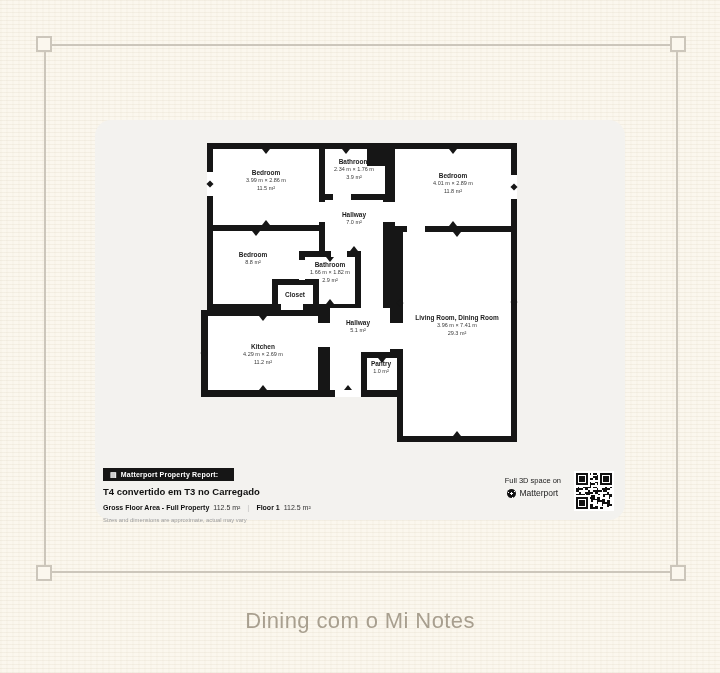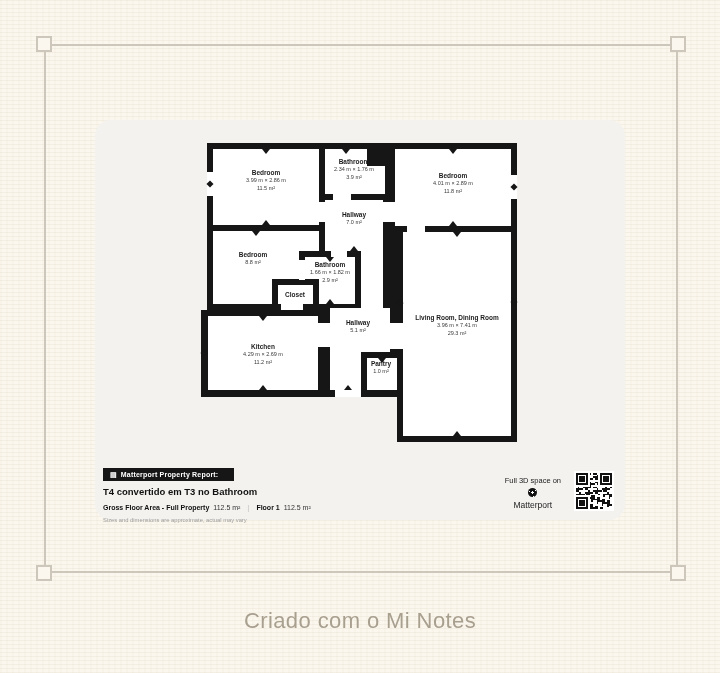--- a/index.html
+++ b/index.html
@@ -30,21 +30,21 @@
     padding:3px 16px 3px 7px;}
   .badge .ic{font-size:7px;line-height:1;}
   .rep-title{position:absolute;left:8px;top:366px;font-size:9.5px;font-weight:700;color:#111;}
   .rep-meta{position:absolute;left:8px;top:383px;font-size:7px;color:#333;}
   .rep-meta .b{font-weight:700;color:#111;}
   .rep-meta .v{margin-left:2px;}
   .rep-meta .sep{color:#c3c3c3;margin:0 5px;font-size:8px;}
   .rep-disc{position:absolute;left:8px;top:397px;font-size:5.8px;color:#9b9b9b;}
   .visit{position:absolute;right:64px;top:356px;text-align:center;font-size:7.5px;color:#222;}
   .brand-row{margin-top:3px;display:flex;align-items:center;justify-content:center;gap:3px;
-    font-size:8.5px;color:#1d1d1d;flex-direction:column;}
+    font-size:8.5px;color:#1d1d1d;}
   .mp-logo{width:9px;height:9px;border-radius:50%;
     background:
       radial-gradient(circle at 50% 50%, #fff 0 20%, rgba(0,0,0,0) 21%),
       conic-gradient(#111 0 13%, #fff 13% 16%, #111 16% 46%, #fff 46% 49%, #111 49% 79%, #fff 79% 82%, #111 82% 100%);}
   .qr{position:absolute;right:11px;top:351px;width:40px;height:40px;background:#fff;
     padding:2px;box-sizing:border-box;}
   
   .caption{position:absolute;left:0;right:0;top:608px;text-align:center;
     font-size:22px;line-height:26px;color:#a89f8f;letter-spacing:.4px;}
 </style>
@@ -177,21 +177,21 @@
     <div class="room-label" style="left:362px;top:206px">
       <div class="rn">Living Room, Dining Room</div>
       <div class="rd">3.96 m × 7.41 m</div>
       <div class="rd">29.3 m²</div>
     </div>
 
     <div class="badge">
       <span class="ic">▤</span>
       <span>Matterport Property Report:</span>
     </div>
-    <div class="rep-title">T4 convertido em T3 no Bathroom</div>
+    <div class="rep-title">T4 convertido em T3 no Carregado</div>
     <div class="rep-meta">
       <span class="b">Gross Floor Area - Full Property</span>
       <span class="v">112.5 m²</span>
       <span class="sep">|</span>
       <span class="b">Floor 1</span>
       <span class="v">112.5 m²</span>
     </div>
     <div class="rep-disc">Sizes and dimensions are approximate, actual may vary</div>
 
     <div class="visit">
@@ -331,15 +331,15 @@
           <rect x="14" y="0" width="7" height="7" fill="#111"></rect>
           <rect x="15" y="1" width="5" height="5" fill="#fff"></rect>
           <rect x="16" y="2" width="3" height="3" fill="#111"></rect>
           <rect x="0" y="14" width="7" height="7" fill="#111"></rect>
           <rect x="1" y="15" width="5" height="5" fill="#fff"></rect>
           <rect x="2" y="16" width="3" height="3" fill="#111"></rect>
         </svg></div>
 
   </div>
 
-  <div class="caption">Criado com o Mi Notes</div>
+  <div class="caption">Dining com o Mi Notes</div>
 
 </div>
 
 </body></html>

